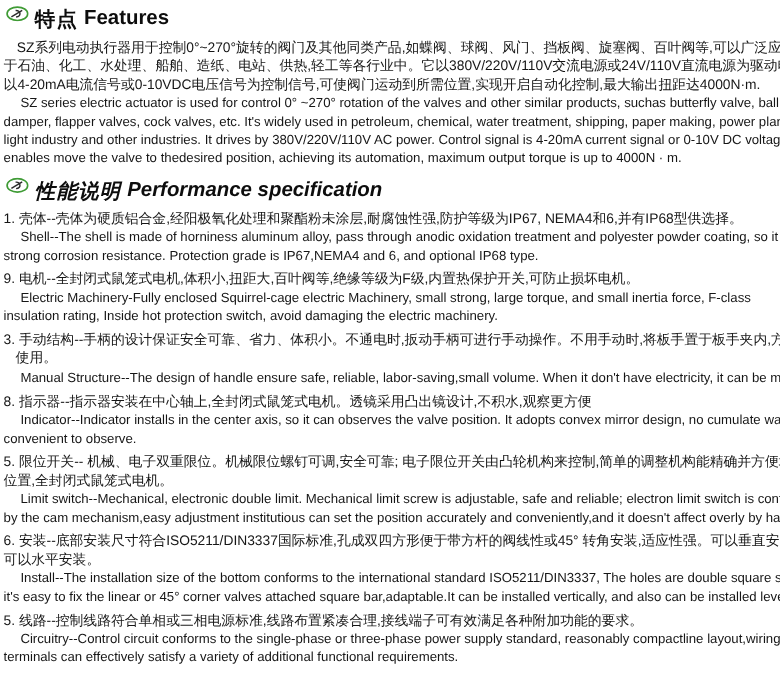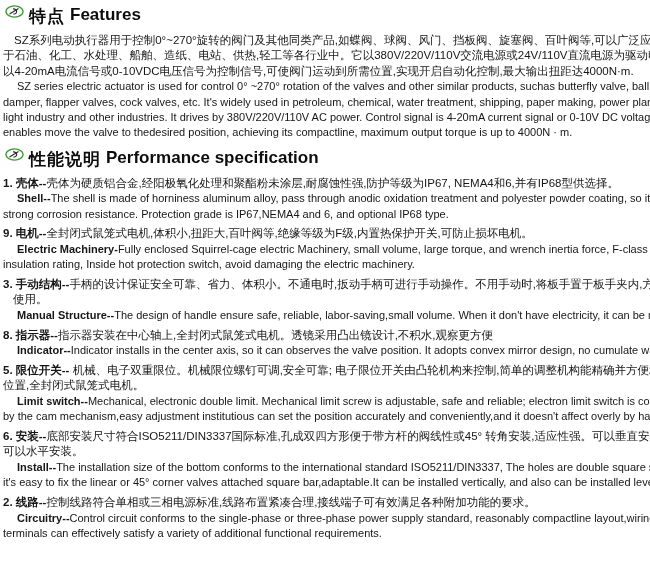--- a/index.html
+++ b/index.html
@@ -14,27 +14,27 @@
     font-weight:bold;font-size:17px;color:#0d0d0d;
     margin:2px 0 5px 2px;white-space:nowrap;
   }
   .sec-heading .h-zh{letter-spacing:1px;}
   .logo{display:inline-flex;align-items:center;flex:0 0 auto;}
   .line{
     white-space:nowrap;overflow:hidden;
     font-size:11px;line-height:15.4px;height:15.4px;
   }
   .zh{font-size:11.5px;}
-  .zh .lead,b.lead{font-weight:bold;}
+  .zh .lead,b.lead{font-weight:normal;}
   .ind-para{padding-left:11px;}   
   .ind-en{padding-left:14px;}     
   .ind-cont{padding-left:10px;}   
   .intro{margin-bottom:2px;}
   .item{margin-bottom:4.5px;}
-  .perf{margin-top:7px;}
+  .perf{margin-top:7px;font-style:italic;}
 </style>
 </head>
 <body>
 
 <div class="page">
 
   <div class="sec-heading">
     <span class="logo">
       <svg width="19" height="13" viewBox="0 0 19 13" aria-hidden="true">
         <ellipse cx="9.5" cy="6.5" rx="8.6" ry="5.6" fill="none" stroke="#3f9b35" stroke-width="1.4"></ellipse>
@@ -46,21 +46,21 @@
     <span class="h-en">Features</span>
   </div>
 
   <div class="intro">
     <div class="line zh ind-para">SZ系列电动执行器用于控制0°~270°旋转的阀门及其他同类产品,如蝶阀、球阀、风门、挡板阀、旋塞阀、百叶阀等,可以广泛应用</div>
     <div class="line zh">于石油、化工、水处理、船舶、造纸、电站、供热,轻工等各行业中。它以380V/220V/110V交流电源或24V/110V直流电源为驱动电源,</div>
     <div class="line zh">以4-20mA电流信号或0-10VDC电压信号为控制信号,可使阀门运动到所需位置,实现开启自动化控制,最大输出扭距达4000N·m.</div>
     <div class="line ind-en">SZ series electric actuator is used for control 0° ~270° rotation of the valves and other similar products, suchas butterfly valve, ball valve,</div>
     <div class="line">damper, flapper valves, cock  valves, etc. It's widely used in petroleum, chemical, water treatment, shipping, paper making, power plants, heating</div>
     <div class="line">light industry and other industries. It drives by 380V/220V/110V AC power. Control signal is 4-20mA current signal or 0-10V DC voltage signal</div>
-    <div class="line">enables move the valve to thedesired position, achieving its compactline, maximum output torque is up to 4000N · m.</div>
+    <div class="line">enables move the valve to thedesired position, achieving its automation, maximum output torque is up to 4000N · m.</div>
   </div>
 
   <div class="sec-heading perf">
     <span class="logo">
       <svg width="19" height="13" viewBox="0 0 19 13" aria-hidden="true">
         <ellipse cx="9.5" cy="6.5" rx="8.6" ry="5.6" fill="none" stroke="#3f9b35" stroke-width="1.4"></ellipse>
         <path d="M4.5 9 L13.5 3.6" stroke="#2c2c2c" stroke-width="1.2" fill="none"></path>
         <path d="M8 3.8 C12.5 3.4 13 8.6 8.4 9.2" stroke="#2c2c2c" stroke-width="1.2" fill="none"></path>
       </svg>
     </span>
@@ -69,48 +69,49 @@
   </div>
 
   <div class="item">
     <div class="line zh"><b class="lead">1. 壳体--</b><span>壳体为硬质铝合金,经阳极氧化处理和聚酯粉未涂层,耐腐蚀性强,防护等级为IP67, NEMA4和6,并有IP68型供选择。</span></div>
     <div class="line ind-en"><b class="lead">Shell--</b><span>The shell is made of horniness aluminum alloy, pass through anodic oxidation treatment and polyester powder coating, so it has</span></div>
     <div class="line">strong corrosion resistance. Protection grade is IP67,NEMA4 and 6, and optional IP68 type.</div>
   </div>
 
   <div class="item">
     <div class="line zh"><b class="lead">9. 电机--</b><span>全封闭式鼠笼式电机,体积小,扭距大,百叶阀等,绝缘等级为F级,内置热保护开关,可防止损坏电机。</span></div>
-    <div class="line ind-en"><b class="lead">Electric Machinery-</b><span>Fully enclosed Squirrel-cage electric Machinery, small volume, large torque, and wrench inertia force, F-class</span></div>
+    <div class="line ind-en"><b class="lead">Electric Machinery-</b><span>Fully enclosed Squirrel-cage electric Machinery, small strong, large torque, and small inertia force, F-class</span></div>
     <div class="line">insulation rating, Inside hot protection switch, avoid damaging the electric machinery.</div>
   </div>
 
   <div class="item">
     <div class="line zh"><b class="lead">3. 手动结构--</b><span>手柄的设计保证安全可靠、省力、体积小。不通电时,扳动手柄可进行手动操作。不用手动时,将板手置于板手夹内,方便</span></div>
     <div class="line zh ind-cont">使用。</div>
     <div class="line ind-en"><b class="lead">Manual Structure--</b><span>The design of handle ensure safe, reliable, labor-saving,small volume. When it don't have electricity, it can be manually</span></div>
   </div>
 
   <div class="item">
     <div class="line zh"><b class="lead">8. 指示器--</b><span>指示器安装在中心轴上,全封闭式鼠笼式电机。透镜采用凸出镜设计,不积水,观察更方便</span></div>
     <div class="line ind-en"><b class="lead">Indicator--</b><span>Indicator installs in the center axis, so it can observes the valve position. It adopts convex mirror design, no cumulate water, more</span></div>
+    <div class="line">convenient to observe.</div>
   </div>
 
   <div class="item">
     <div class="line zh"><b class="lead">5. 限位开关--</b><span> 机械、电子双重限位。机械限位螺钉可调,安全可靠; 电子限位开关由凸轮机构来控制,简单的调整机构能精确并方便地设定</span></div>
     <div class="line zh">位置,全封闭式鼠笼式电机。</div>
     <div class="line ind-en"><b class="lead">Limit switch--</b><span>Mechanical, electronic double limit. Mechanical limit screw is adjustable, safe and reliable; electron limit switch is controlled</span></div>
     <div class="line">by the cam mechanism,easy adjustment institutious can set the position accurately and conveniently,and it doesn't affect overly by handwheel</div>
   </div>
 
   <div class="item">
     <div class="line zh"><b class="lead">6. 安装--</b><span>底部安装尺寸符合ISO5211/DIN3337国际标准,孔成双四方形便于带方杆的阀线性或45° 转角安装,适应性强。可以垂直安装,也</span></div>
     <div class="line zh">可以水平安装。</div>
     <div class="line ind-en"><b class="lead">Install--</b><span>The installation size of the bottom conforms to the international standard ISO5211/DIN3337, The holes are double square so that</span></div>
     <div class="line">it's easy to fix the linear or 45° corner valves attached square bar,adaptable.It can be installed vertically, and also can be installed level.</div>
   </div>
 
   <div class="item">
-    <div class="line zh"><b class="lead">2. 线路--</b><span>控制线路符合单相或三相电源标准,线路布置紧凑合理,接线端子可有效满足各种附加功能的要求。</span></div>
+    <div class="line zh"><b class="lead">5. 线路--</b><span>控制线路符合单相或三相电源标准,线路布置紧凑合理,接线端子可有效满足各种附加功能的要求。</span></div>
     <div class="line ind-en"><b class="lead">Circuitry--</b><span>Control circuit conforms to the single-phase or three-phase power supply standard, reasonably compactline layout,wiring</span></div>
     <div class="line">terminals can effectively satisfy a variety of additional functional requirements.</div>
   </div>
 
 </div>
 
 </body></html>

